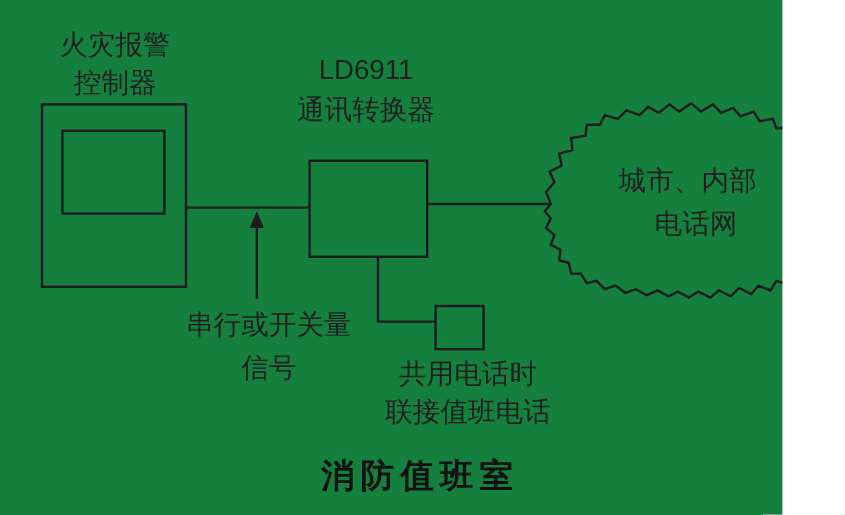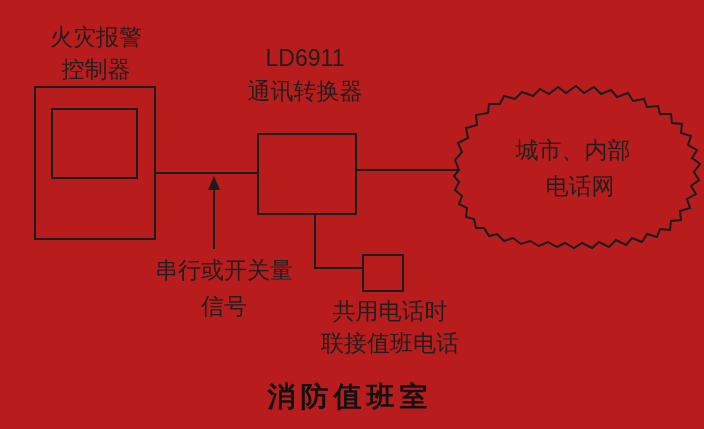--- a/index.html
+++ b/index.html
@@ -3,23 +3,23 @@
 <meta charset="utf-8">
 <style>
   html, body {
     margin: 0;
     padding: 0;
     background: #ffffff;
     font-family: "Liberation Sans", "DejaVu Sans", sans-serif;
   }
   .canvas {
     position: relative;
-    width: 704px;
+    width: 652px;
     height: 429px;
-    background: #b91c1c;
+    background: #15803d;
     overflow: hidden;
   }
   svg { display: block; }
   .shape {
     fill: none;
     stroke: #1c1c1c;
     stroke-width: 2;
   }
   .wire {
     stroke: #1c1c1c;

